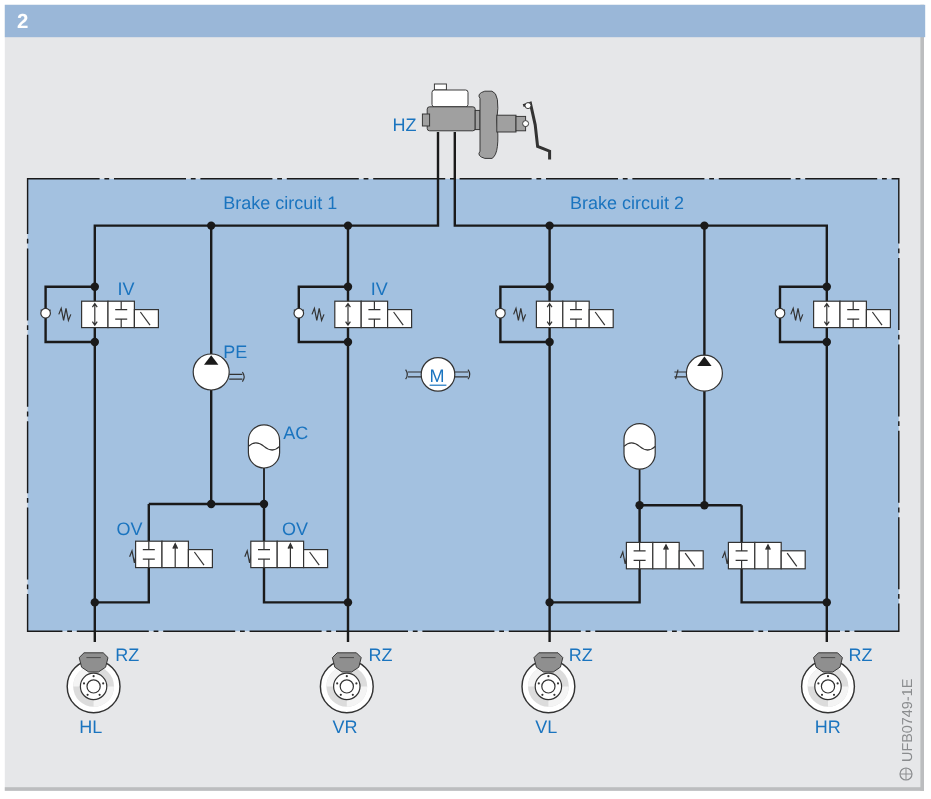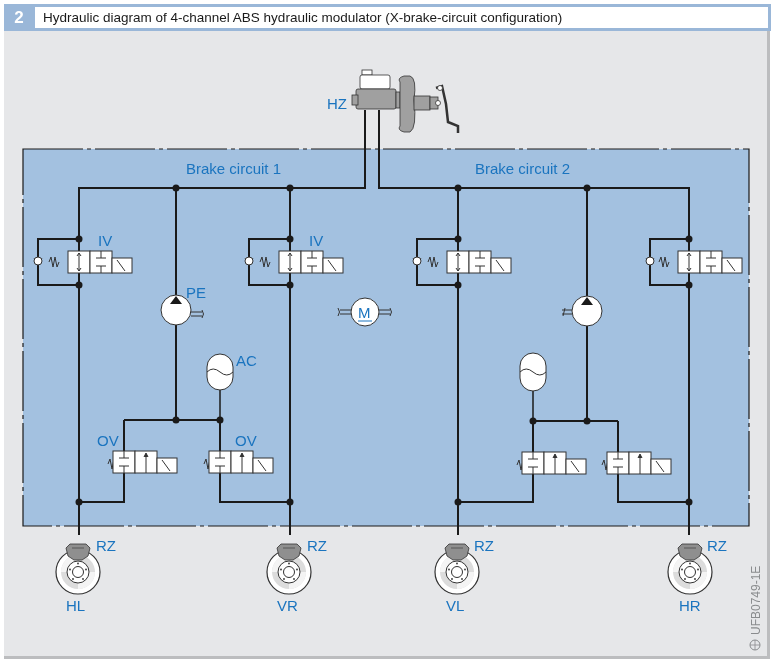--- a/index.html
+++ b/index.html
@@ -11,21 +11,20 @@
   svg { position: absolute; left: 0; top: 0; }
   .lbl { font-family: "Liberation Sans", sans-serif; fill: #1a74bf; font-size: 15px; }
   .code { font-family: "Liberation Sans", sans-serif; fill: #8a8c8e; font-size: 12px; }
 </style>
 </head>
 <body>
 
 <div class="frame"></div>
 <div class="header">
   <div class="header-num">2</div>
-  <div class="header-title">Hydraulic diagram of 4-channel ABS hydraulic modulator (X-brake-circuit configuration)</div>
 </div>
 
 <svg width="776" height="666" viewBox="0 0 776 666">
   <defs>
     <g id="disc">
       <circle cx="0" cy="0" r="22" fill="#ffffff" stroke="#333" stroke-width="1.2"></circle>
       <circle cx="0" cy="0" r="17" fill="#dcdcdc" stroke="none"></circle>
       <path d="M-17,0 A17,17 0 0 1 0,-17 L0,-9 A9,9 0 0 0 -9,0Z" fill="#f4f4f4"></path>
       <path d="M17,0 A17,17 0 0 1 0,17 L0,9 A9,9 0 0 0 9,0Z" fill="#f4f4f4"></path>
       <circle cx="0" cy="0" r="11" fill="#ffffff" stroke="#333" stroke-width="1"></circle>

